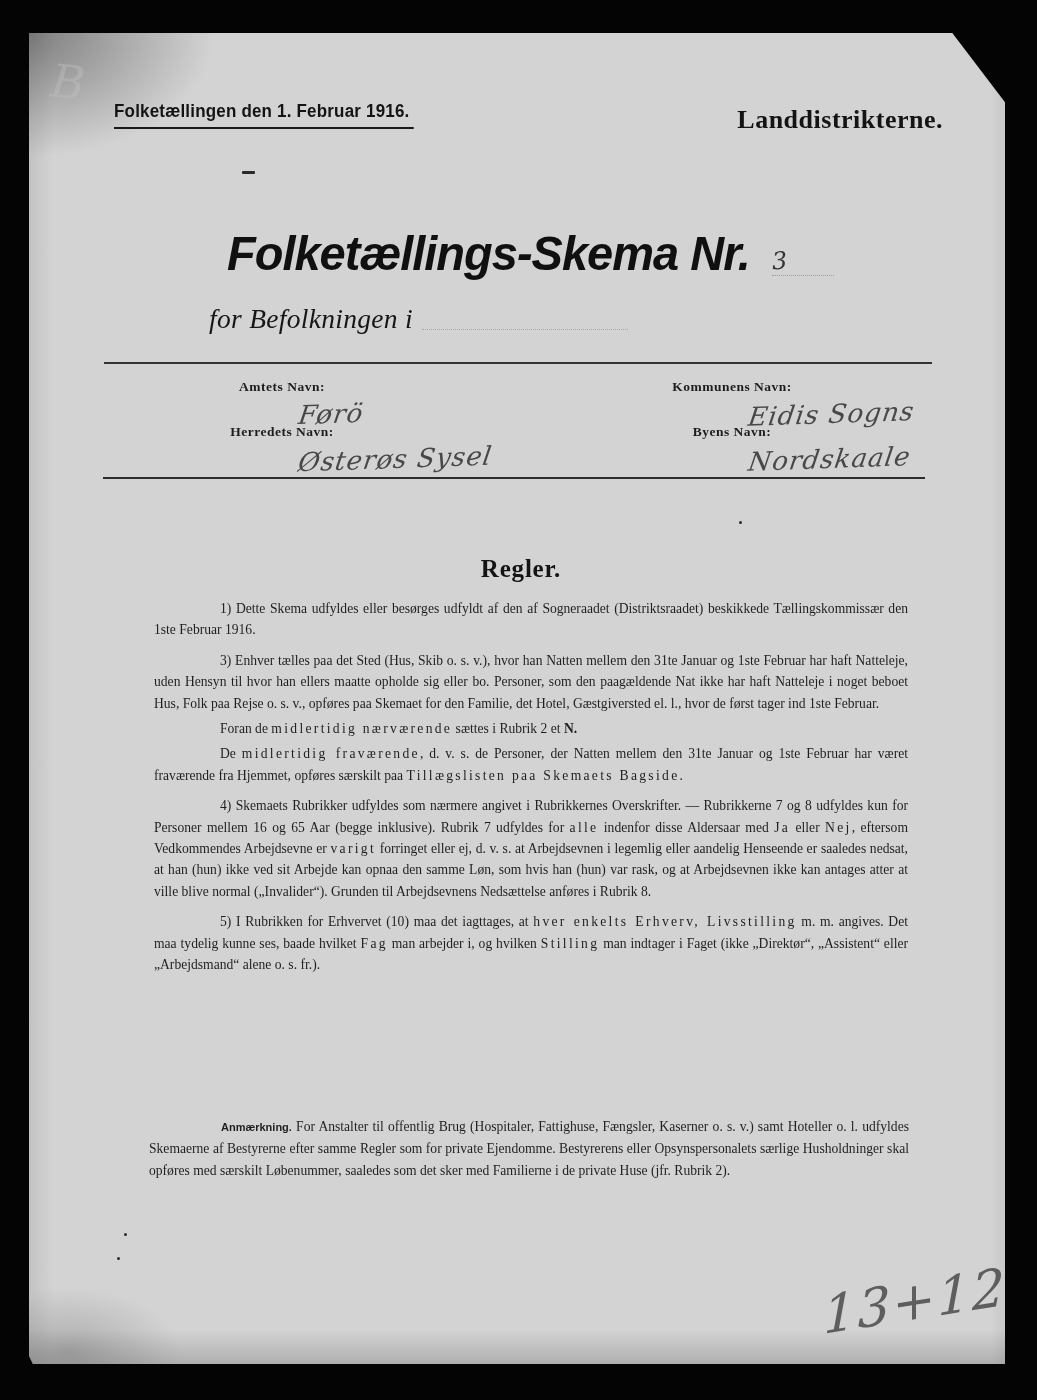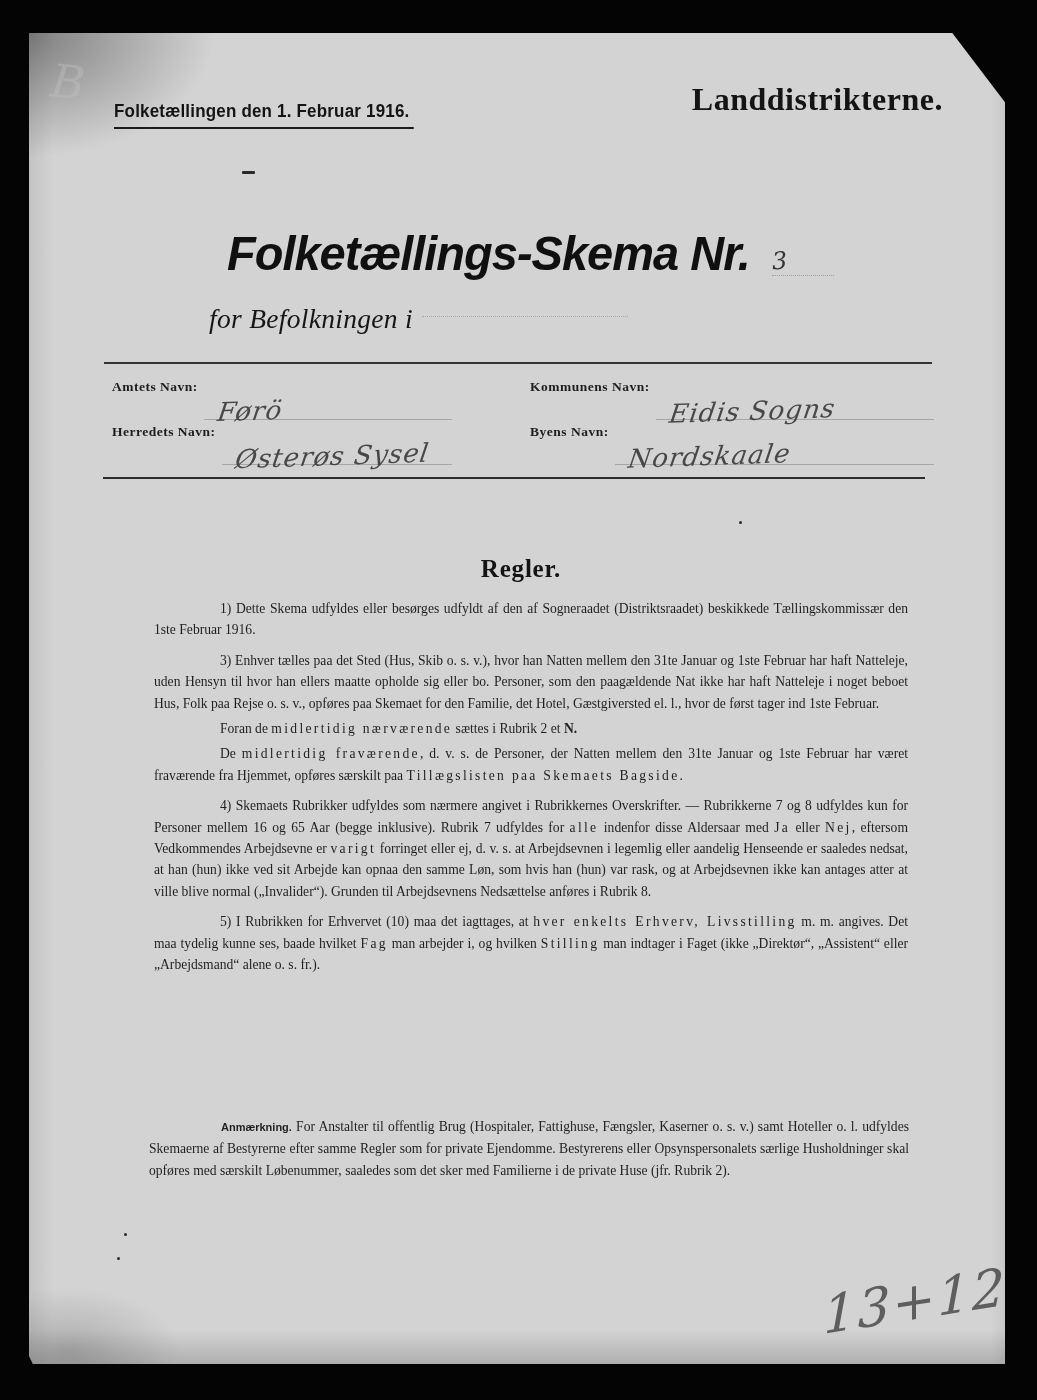--- a/index.html
+++ b/index.html
@@ -27,23 +27,23 @@
     position:absolute;left:85px;top:68px;
     font-family:"Liberation Sans", sans-serif;
     font-weight:bold;font-size:17.5px;color:#141414;
     letter-spacing:.2px;
     border-bottom:2.2px solid #1a1a1a;
     padding:0 4px 5px 0;
     transform:scaleX(.97);transform-origin:left center;
     white-space:nowrap;
   }
   .hdr-right{
-    position:absolute;right:62px;top:48px;
-    font-family:"Liberation Serif", serif;
-    font-weight:bold;font-size:32px;color:#141414;
+    position:absolute;right:62px;top:72px;
+    font-family:"Liberation Serif", serif;
+    font-weight:bold;font-size:26px;color:#141414;
     letter-spacing:.5px;white-space:nowrap;
   }
   
   .title-row{position:absolute;left:198px;top:192px;white-space:nowrap;}
   .title-main{
     font-family:"Liberation Sans", sans-serif;
     font-weight:bold;font-style:italic;
     font-size:47px;color:#101010;letter-spacing:-1px;
     display:inline-block;transform:scaleY(1.04);
   }
@@ -54,37 +54,37 @@
     text-align:left;
   }
   .hand{
     font-family:"DejaVu Serif", serif;
     font-style:italic;color:#353535;
   }
   .title-num .hand{font-size:24px;display:inline-block;transform:rotate(-4deg);}
   
   .subtitle-row{
     position:absolute;left:180px;top:270px;
-    display:flex;align-items:center;white-space:nowrap;gap:7px;
+    display:flex;align-items:flex-end;white-space:nowrap;gap:7px;
   }
   .subtitle-row .t{
     font-family:"Liberation Serif", serif;
     font-style:italic;font-size:27.5px;color:#161616;letter-spacing:.3px;
   }
   .fill-dots{width:206px;border-bottom:1.4px dotted #a9a9a9;margin:0 0 5px 2px;}
   .subtitle-row .gap{width:17px;}
   
   .hline{position:absolute;background:#333;height:1.6px;}
   .hline.one{left:75px;top:329px;width:828px;}
   .hline.two{left:74px;top:444px;width:822px;background:#2c2c2c;height:1.8px;}
   
   .field-row{position:absolute;left:83px;width:822px;display:flex;height:44px;}
   .field-row.r1{top:346px;}
   .field-row.r2{top:391px;}
-  .fcell{display:flex;align-items:flex-start;}
+  .fcell{display:flex;align-items:center;flex-direction:column;}
   .fcell.c1{width:340px;}
   .fcell.c2{width:404px;}
   .fspacer{width:78px;}
   .flabel{
     font-family:"Liberation Serif", serif;font-weight:bold;
     font-size:13.5px;color:#1d1d1d;letter-spacing:.5px;
     padding-bottom:6px;white-space:nowrap;
   }
   .fvalue{
     flex:1;position:relative;margin-left:6px;height:40px;

